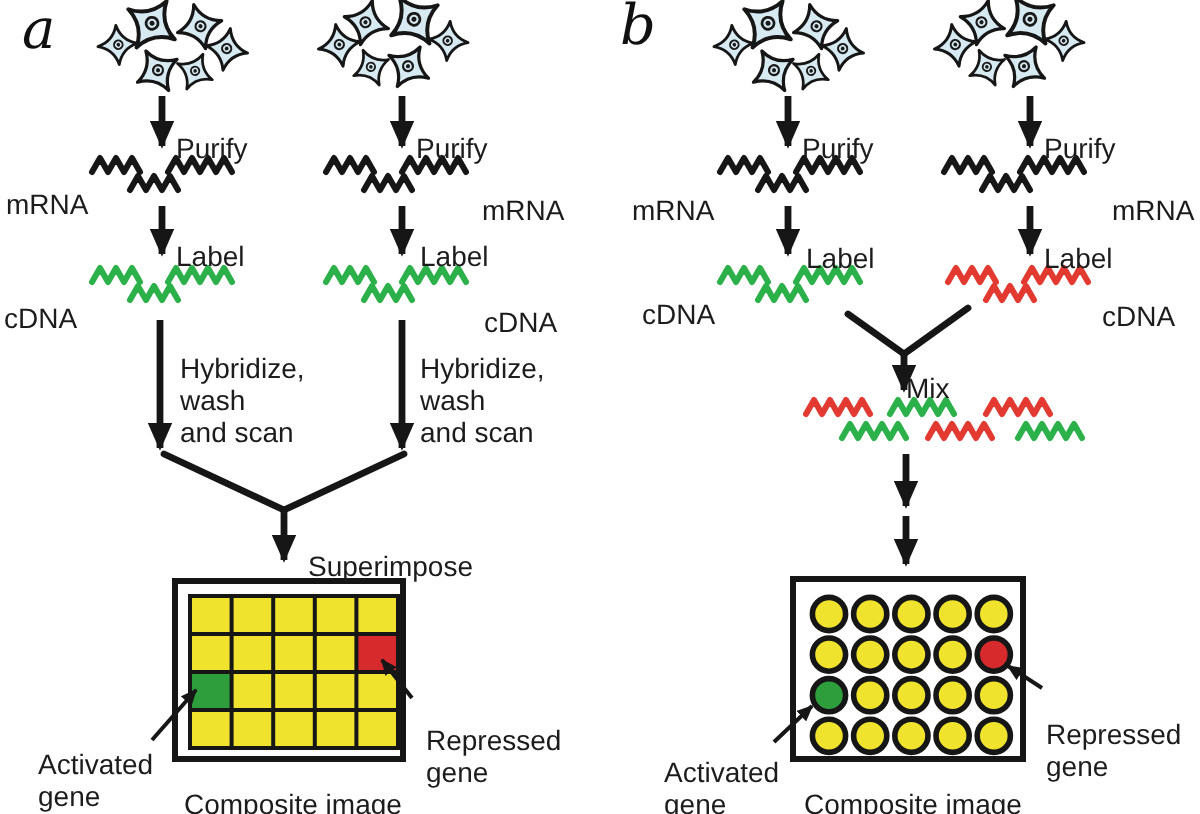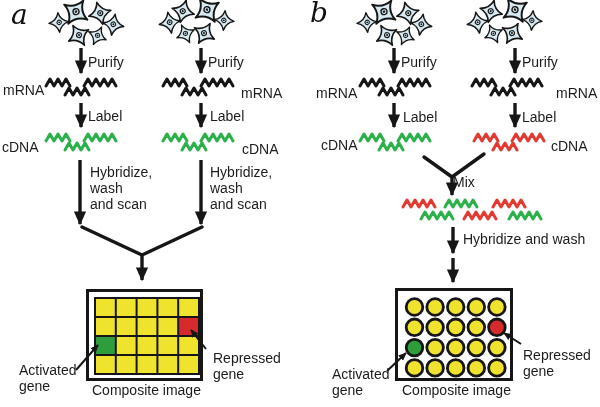--- a/index.html
+++ b/index.html
@@ -1,20 +1,20 @@
 <!DOCTYPE html>
 <html style="--ink: #161616; --cell-fill: #d7e9f1; --sq-green: #2bb04a; --sq-red: #e23a31; --grid-yellow: #f0e32e; --gene-green: #2e9e3d; --gene-red: #d62a2c;"><head>
 <meta charset="utf-8">
 <style>
   html,body{margin:0;padding:0;background:#fff;}
   .fig{position:relative;width:600px;height:407px;background:#fff;overflow:hidden;
        font-family:"Liberation Sans",sans-serif;}
   .fig svg.gfx{position:absolute;left:0;top:0;}
   .t{position:absolute;font:14px/16px "Liberation Sans",sans-serif;color:#1c1c1c;
-     white-space:pre-line;letter-spacing:0;}
+     white-space:pre-line;letter-spacing:0;margin-top:12px;}
   .letter{position:absolute;font:italic 28px/30px "DejaVu Serif",serif;color:#101010;}
   .sq{fill:none;stroke-width:3;stroke-linecap:round;stroke-linejoin:round;}
   .flow{stroke:var(--ink);stroke-width:3.4;fill:none;}
   .vpath{stroke:var(--ink);stroke-width:3.4;fill:none;stroke-linejoin:round;stroke-linecap:round;}
   .ptr{stroke:var(--ink);stroke-width:2;fill:none;}
   .box{fill:#ffffff;stroke:var(--ink);stroke-width:3;}
 </style>
 </head>
 <body>
 
@@ -157,35 +157,35 @@
   <span class="t" style="left:88px;top:108px">Label</span>
   <span class="t" style="left:210px;top:108px">Label</span>
   <span class="t" style="left:2px;top:139px">cDNA</span>
   <span class="t" style="left:242px;top:141px">cDNA</span>
   <span class="t" style="left:90px;top:164px">Hybridize,
 wash
 and scan</span>
   <span class="t" style="left:210px;top:164px">Hybridize,
 wash
 and scan</span>
+  <span class="t" style="left:154px;top:263px">Superimpose</span>
   <span class="t" style="left:19px;top:362px">Activated
 gene</span>
   <span class="t" style="left:213px;top:350px">Repressed
 gene</span>
   <span class="t" style="left:92px;top:382px">Composite image</span>
 
   <span class="t" style="left:401px;top:54px">Purify</span>
   <span class="t" style="left:522px;top:54px">Purify</span>
   <span class="t" style="left:316px;top:85px">mRNA</span>
   <span class="t" style="left:556px;top:85px">mRNA</span>
   <span class="t" style="left:403px;top:109px">Label</span>
   <span class="t" style="left:522px;top:109px">Label</span>
   <span class="t" style="left:321px;top:137px">cDNA</span>
   <span class="t" style="left:551px;top:138px">cDNA</span>
   <span class="t" style="left:453px;top:174px">Mix</span>
-  <span class="t" style="left:463px;top:231px">Hybridize and wash</span>
   <span class="t" style="left:332px;top:366px">Activated
 gene</span>
   <span class="t" style="left:523px;top:347px">Repressed
 gene</span>
   <span class="t" style="left:402px;top:382px">Composite image</span>
 
 </div>
 
 </body></html>

